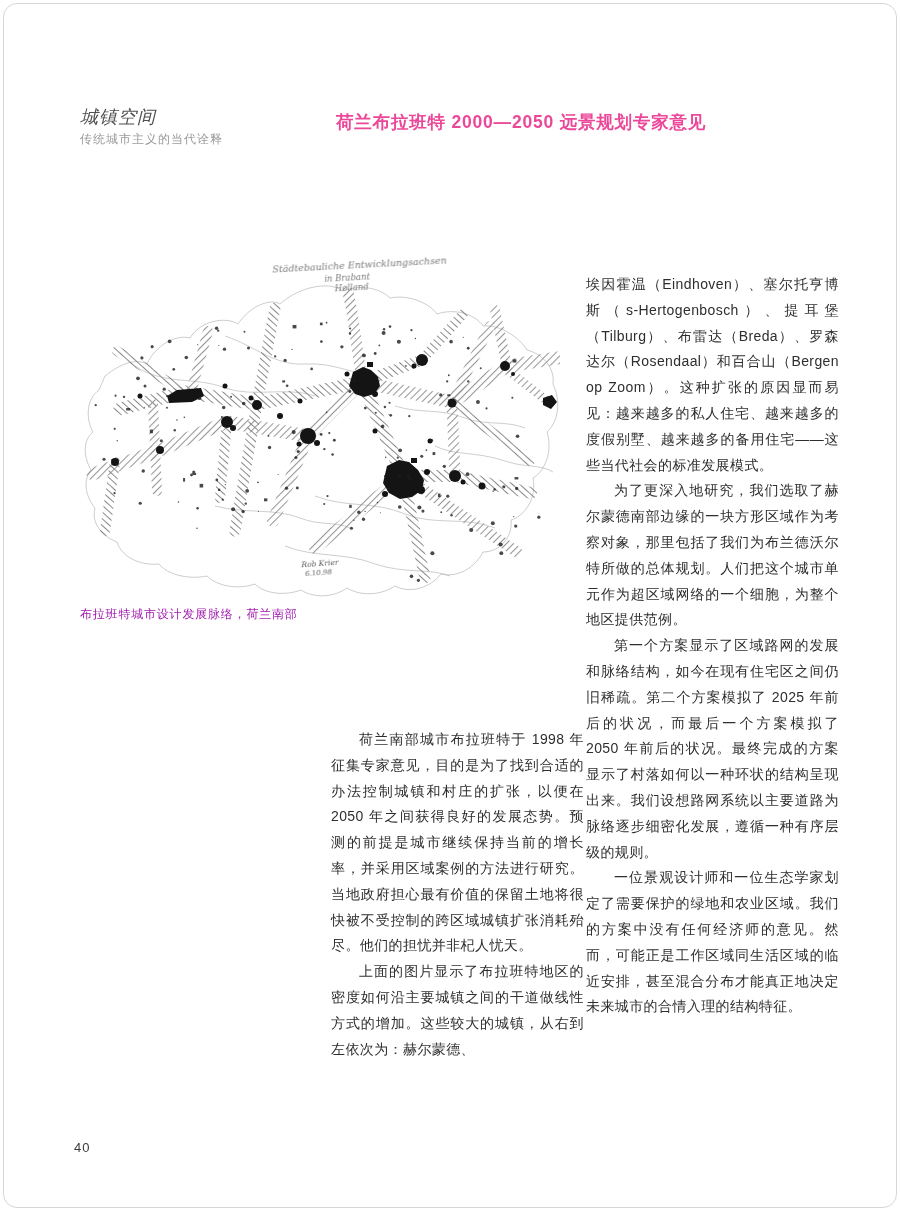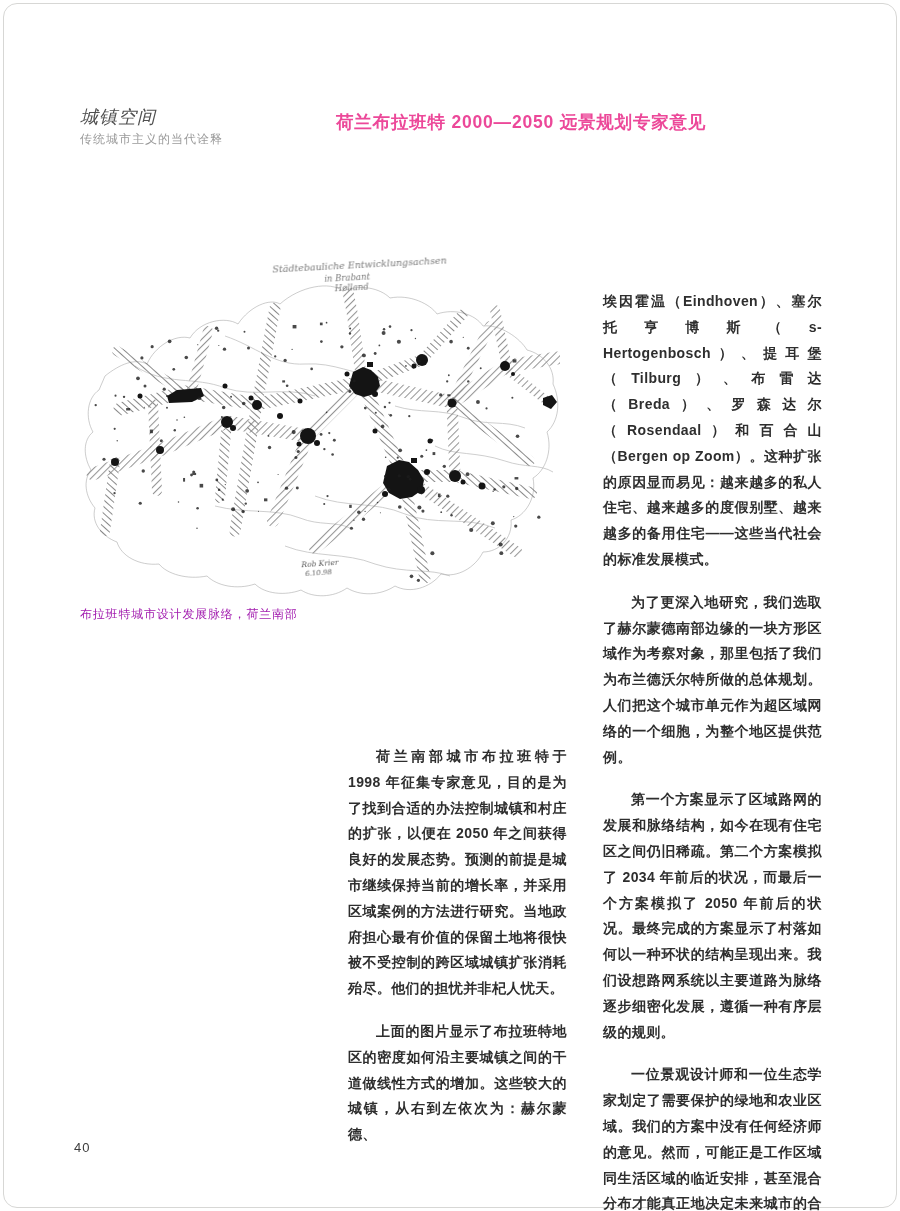--- a/index.html
+++ b/index.html
@@ -19,21 +19,21 @@
     font-size:17.5px;font-weight:bold;color:#ec4899;letter-spacing:0.8px;
     filter:blur(.2px);
   }
   .figure-wrap{position:absolute;left:75px;top:246px;width:485px;height:358px;}
   .figure-caption{
     position:absolute;left:80px;top:606px;font-size:12px;color:#a21caf;
     letter-spacing:0.8px;
   }
   .col{position:absolute;width:253px;font-size:14px;color:#2e2e2e;
     line-height:25.8px;text-align:justify;letter-spacing:0.4px;}
-  .col p{margin:17px;font-weight:bold;}
+  .col p{margin:0;}
   .col p.indent{text-indent:2em;}
   .col-left{left:331px;top:727px;}
   .col-right{left:586px;top:272px;}
   .page-num{position:absolute;left:74px;top:1140px;font-size:13px;color:#3c3c3c;letter-spacing:1px;}
   .handwriting{font-family:"DejaVu Serif","Liberation Serif",serif;font-style:italic;fill:#7b7b7b;filter:blur(.4px);}
   .signature{font-family:"DejaVu Serif","Liberation Serif",serif;font-style:italic;fill:#5c5c5c;filter:blur(.35px);}
 </style>
 </head>
 <body>
 
@@ -324,17 +324,17 @@
 
 <div class="figure-caption">布拉班特城市设计发展脉络，荷兰南部</div>
 
 <div class="col col-left">
     <p class="indent">荷兰南部城市布拉班特于 1998 年征集专家意见，目的是为了找到合适的办法控制城镇和村庄的扩张，以便在 2050 年之间获得良好的发展态势。预测的前提是城市继续保持当前的增长率，并采用区域案例的方法进行研究。当地政府担心最有价值的保留土地将很快被不受控制的跨区域城镇扩张消耗殆尽。他们的担忧并非杞人忧天。</p>
     <p class="indent">上面的图片显示了布拉班特地区的密度如何沿主要城镇之间的干道做线性方式的增加。这些较大的城镇，从右到左依次为：赫尔蒙德、</p>
   </div>
 <div class="col col-right">
     <p class="">埃因霍温（Eindhoven）、塞尔托亨博斯（s-Hertogenbosch）、提耳堡（Tilburg）、布雷达（Breda）、罗森达尔（Rosendaal）和百合山（Bergen op Zoom）。这种扩张的原因显而易见：越来越多的私人住宅、越来越多的度假别墅、越来越多的备用住宅——这些当代社会的标准发展模式。</p>
     <p class="indent">为了更深入地研究，我们选取了赫尔蒙德南部边缘的一块方形区域作为考察对象，那里包括了我们为布兰德沃尔特所做的总体规划。人们把这个城市单元作为超区域网络的一个细胞，为整个地区提供范例。</p>
-    <p class="indent">第一个方案显示了区域路网的发展和脉络结构，如今在现有住宅区之间仍旧稀疏。第二个方案模拟了 2034 年前后的状况，而最后一个方案模拟了 2050 年前后的状况。最终完成的方案显示了村落如何以一种环状的结构呈现出来。我们设想路网系统以主要道路为脉络逐步细密化发展，遵循一种有序层级的规则。</p>
+    <p class="indent">第一个方案显示了区域路网的发展和脉络结构，如今在现有住宅区之间仍旧稀疏。第二个方案模拟了 2025 年前后的状况，而最后一个方案模拟了 2050 年前后的状况。最终完成的方案显示了村落如何以一种环状的结构呈现出来。我们设想路网系统以主要道路为脉络逐步细密化发展，遵循一种有序层级的规则。</p>
     <p class="indent">一位景观设计师和一位生态学家划定了需要保护的绿地和农业区域。我们的方案中没有任何经济师的意见。然而，可能正是工作区域同生活区域的临近安排，甚至混合分布才能真正地决定未来城市的合情入理的结构特征。</p>
   </div>
 
 <div class="page-num">40</div>
 
 </body></html>

